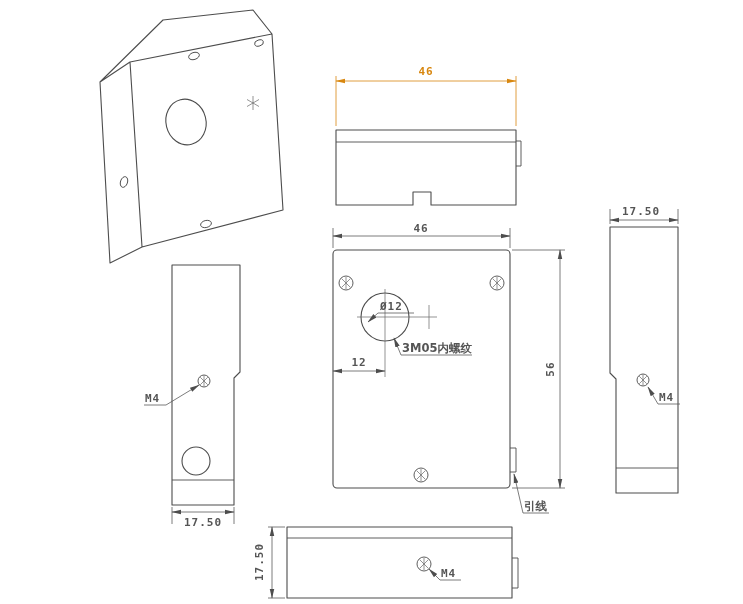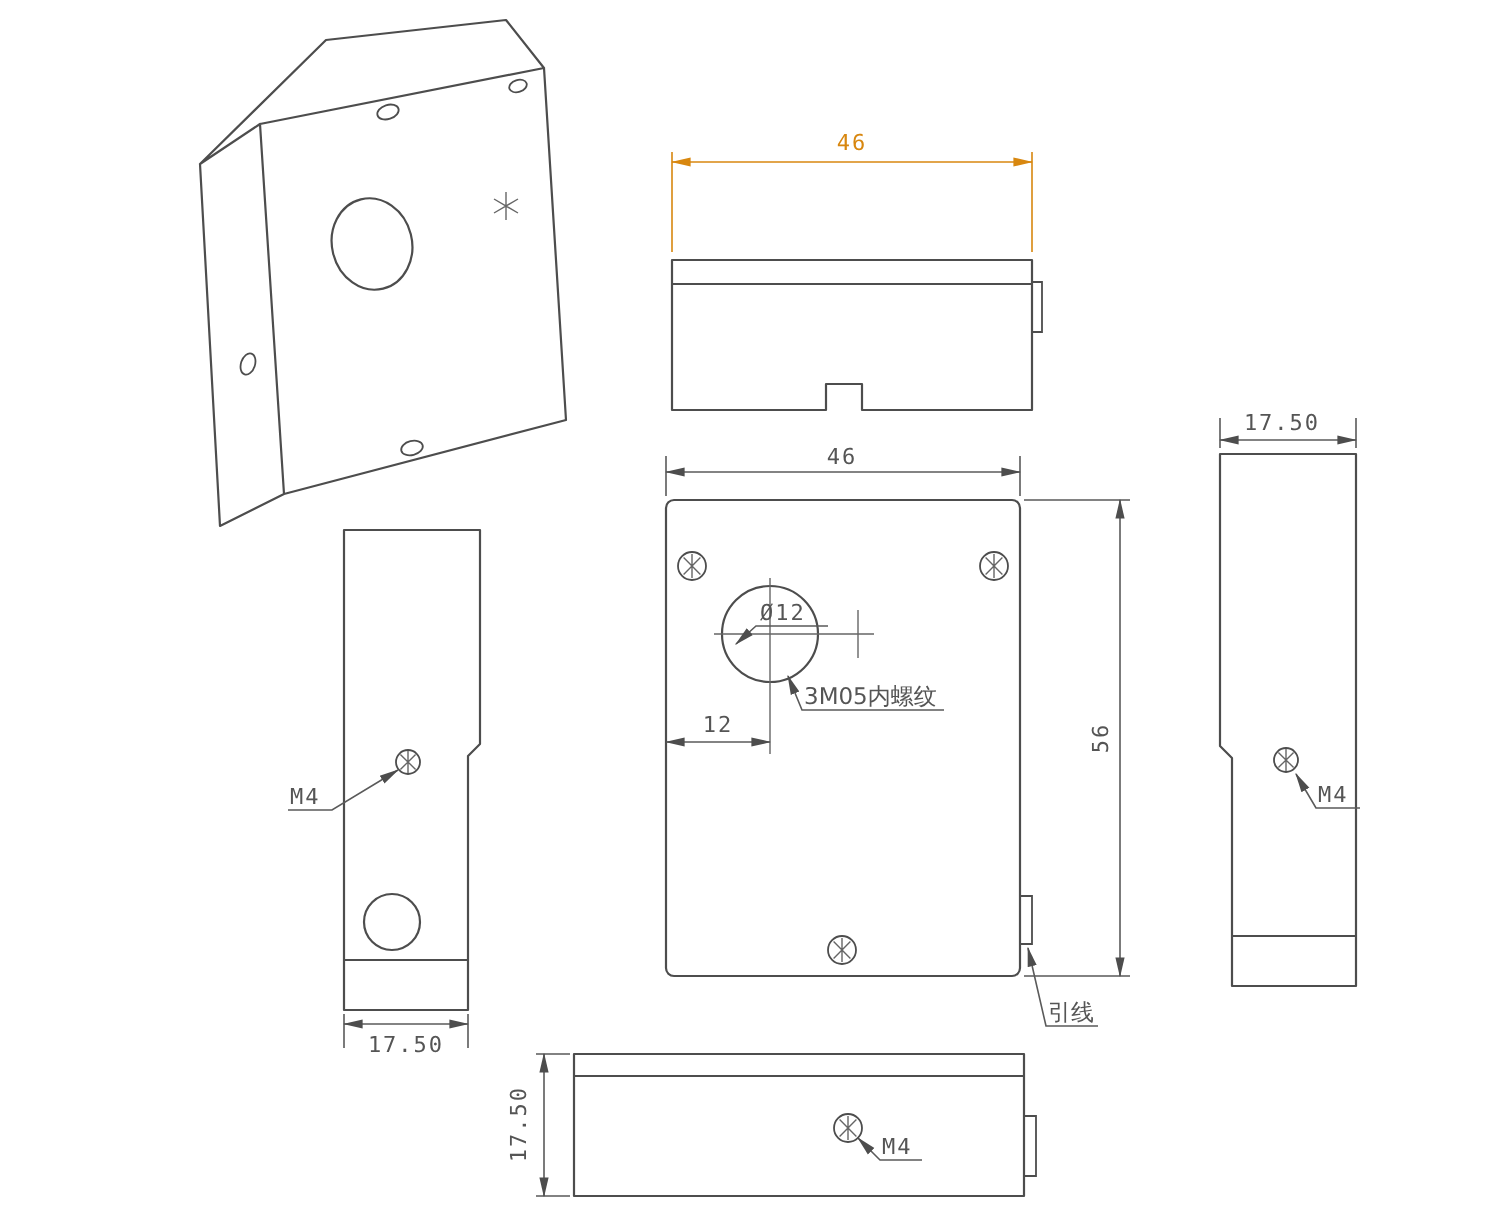--- a/index.html
+++ b/index.html
@@ -1,16 +1,16 @@
 <!DOCTYPE html>
 <html><head>
 <meta charset="utf-8">
 <style>
   html,body { margin:0; padding:0; background:#ffffff; }
-  .canvas { position:relative; width:701px; height:604px; background:#ffffff; overflow:hidden; }
+  .canvas { position:relative; width:701px; height:604px; background:#ffffff; overflow:hidden;font-weight:bold; }
   svg { display:block; }
   .ln   { stroke:#4d4d4d; stroke-width:1.1; fill:none; stroke-linejoin:round; stroke-linecap:round; }
   .ln2  { stroke:#4d4d4d; stroke-width:0.9; fill:none; }
   .thin { stroke:#666666; stroke-width:0.7; fill:none; }
   .dim  { stroke:#5a5a5a; stroke-width:0.8; fill:none; }
   .acc  { stroke:#d8870f; }
   text  { fill:#555555; font-family:"DejaVu Sans Mono","Liberation Mono",monospace; font-size:11px; letter-spacing:1px; }
   text.cjk { font-family:"DejaVu Sans","Liberation Sans",sans-serif; font-size:11.5px; letter-spacing:0; }
   text.accent-text { fill:#d8870f; }
 </style>

